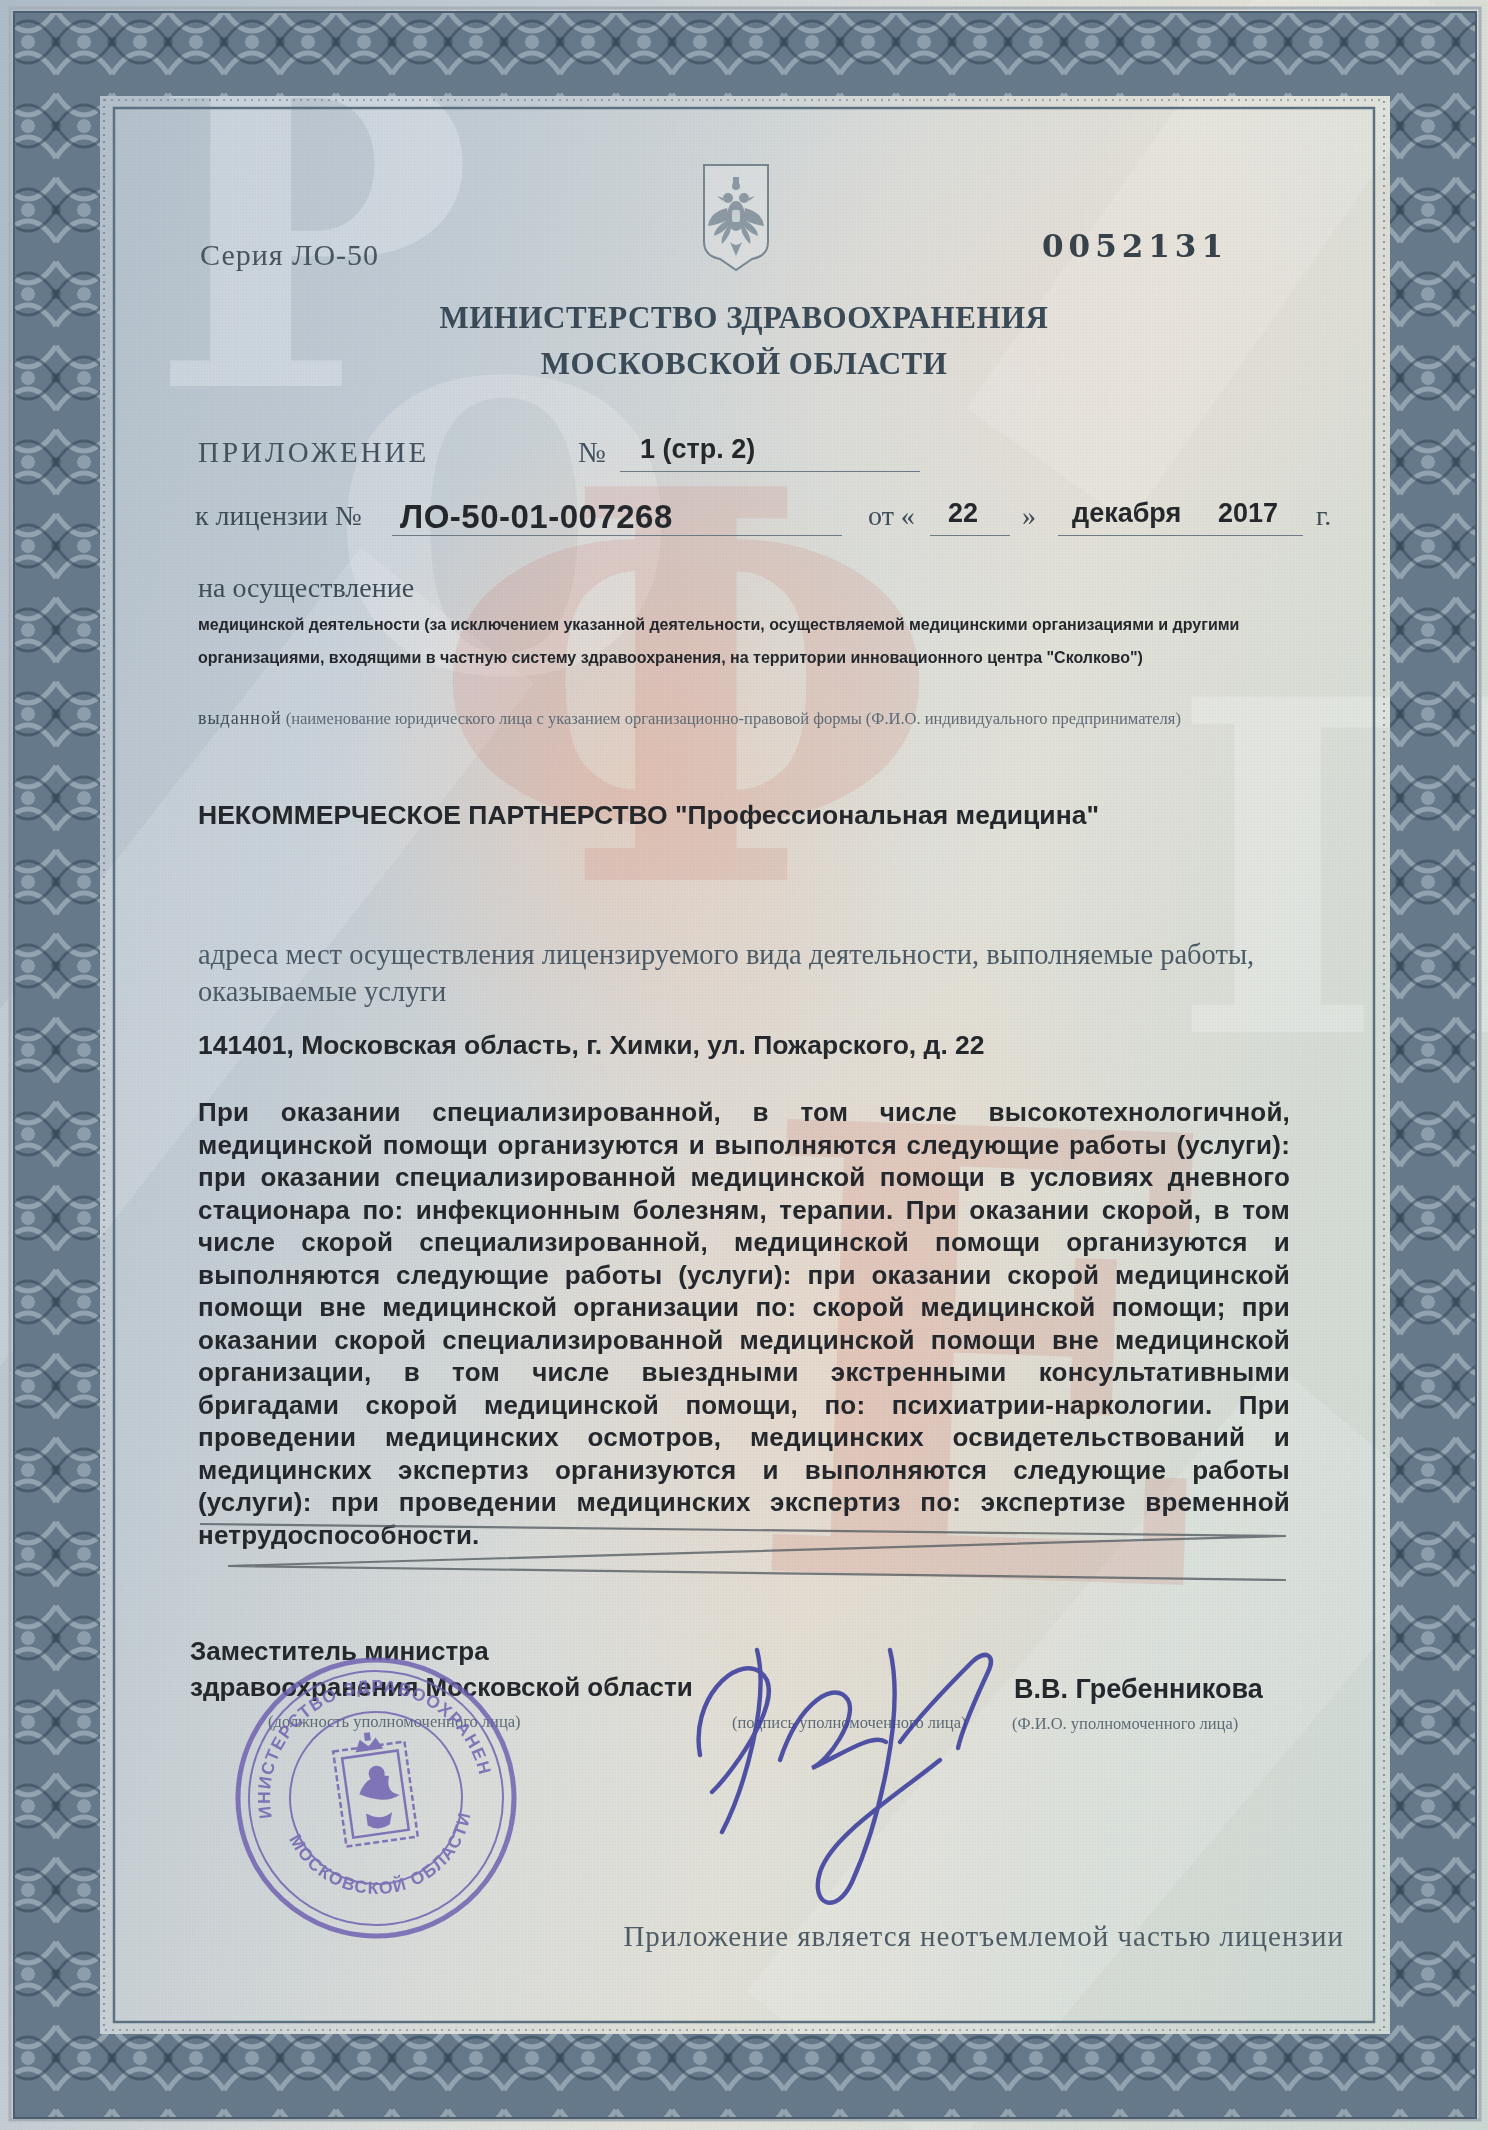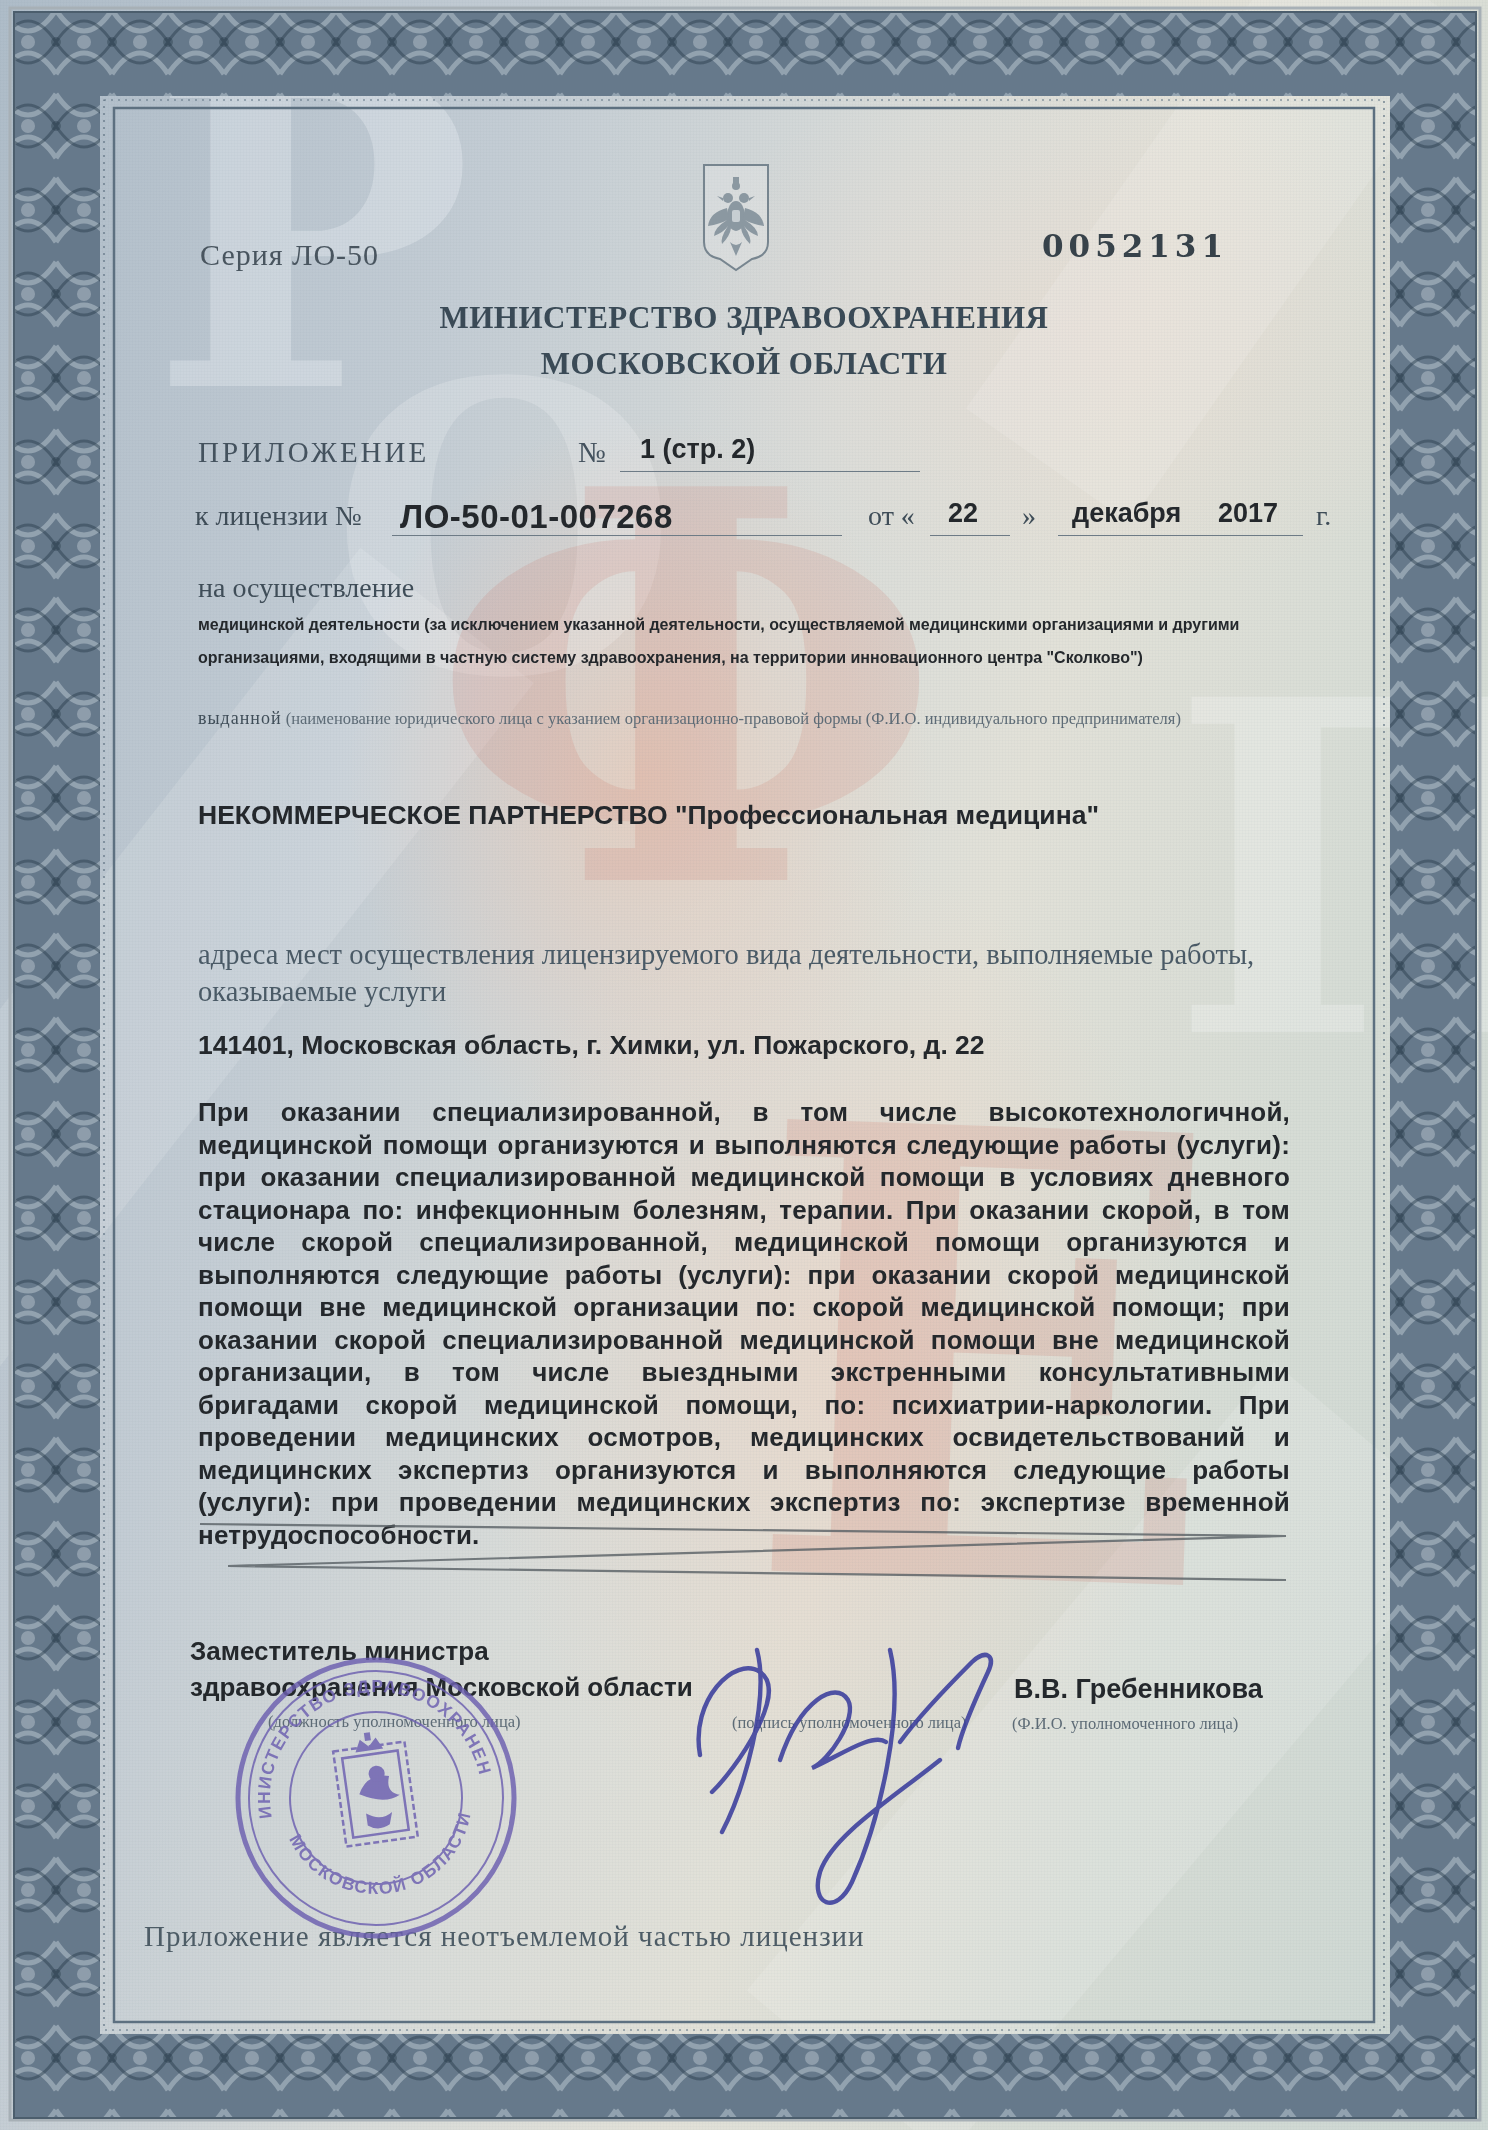--- a/index.html
+++ b/index.html
@@ -125,21 +125,21 @@
 
     <div class="abs sans-b" style="left:198px;top:1096px;width:1092px;font-size:26px;line-height:32.5px;text-align:justify;letter-spacing:.2px;word-spacing:2px;">При оказании специализированной, в том числе высокотехнологичной, медицинской помощи организуются и выполняются следующие работы (услуги): при оказании специализированной медицинской помощи в условиях дневного стационара по: инфекционным болезням, терапии. При оказании скорой, в том числе скорой специализированной, медицинской помощи организуются и выполняются следующие работы (услуги): при оказании скорой медицинской помощи вне медицинской организации по: скорой медицинской помощи; при оказании скорой специализированной медицинской помощи вне медицинской организации, в том числе выездными экстренными консультативными бригадами скорой медицинской помощи, по: психиатрии-наркологии. При проведении медицинских осмотров, медицинских освидетельствований и медицинских экспертиз организуются и выполняются следующие работы (услуги): при проведении медицинских экспертиз по: экспертизе временной нетрудоспособности.</div>
 
     <div class="abs sans-b" style="left:190px;top:1636px;font-size:26px;">Заместитель министра</div>
     <div class="abs sans-b" style="left:190px;top:1672px;font-size:26px;">здравоохранения Московской области</div>
     <div class="abs cap" style="left:268px;top:1712px;">(должность уполномоченного лица)</div>
     <div class="abs cap" style="left:700px;top:1713px;margin-left:32px;">(подпись уполномоченного лица)</div>
     <div class="abs sans-b" style="left:1014px;top:1674px;font-size:27px;">В.В. Гребенникова</div>
     <div class="abs cap" style="left:1012px;top:1714px;">(Ф.И.О. уполномоченного лица)</div>
 
-    <div class="abs serif" style="left:144px;top:1920px;width:1200px;text-align:left;font-size:29px;letter-spacing:1px;color:#4d5c66;">Приложение является неотъемлемой частью лицензии</div>
+    <div class="abs serif" style="left:144px;top:1920px;width:1200px;text-align:right;font-size:29px;letter-spacing:1px;color:#4d5c66;">Приложение является неотъемлемой частью лицензии</div>
   </div>
 
   <svg class="overlay-svg" width="1488" height="2130" viewBox="0 0 1488 2130">
     <polyline points="200,1524 1286,1536 228,1566 1286,1580" fill="none" stroke="#585f64" stroke-width="2.2" opacity=".8"></polyline>
     <g fill="none" stroke="#3b3e9d" stroke-width="4.4" stroke-linecap="round" opacity=".88">
       <path d="M700 1755 C690 1700 735 1655 760 1672 C790 1692 735 1770 712 1792"></path>
       <path d="M757 1650 C770 1700 744 1790 722 1832"></path>
       <path d="M780 1760 C800 1700 836 1680 848 1700 C858 1718 828 1762 812 1768 C836 1758 872 1732 886 1742"></path>
       <path d="M890 1650 C905 1712 880 1820 852 1882 C836 1916 810 1905 820 1872 C832 1836 890 1800 940 1760"></path>
       <path d="M900 1742 C922 1712 952 1682 972 1662 C986 1649 996 1655 988 1672 C975 1700 962 1730 958 1748"></path>

